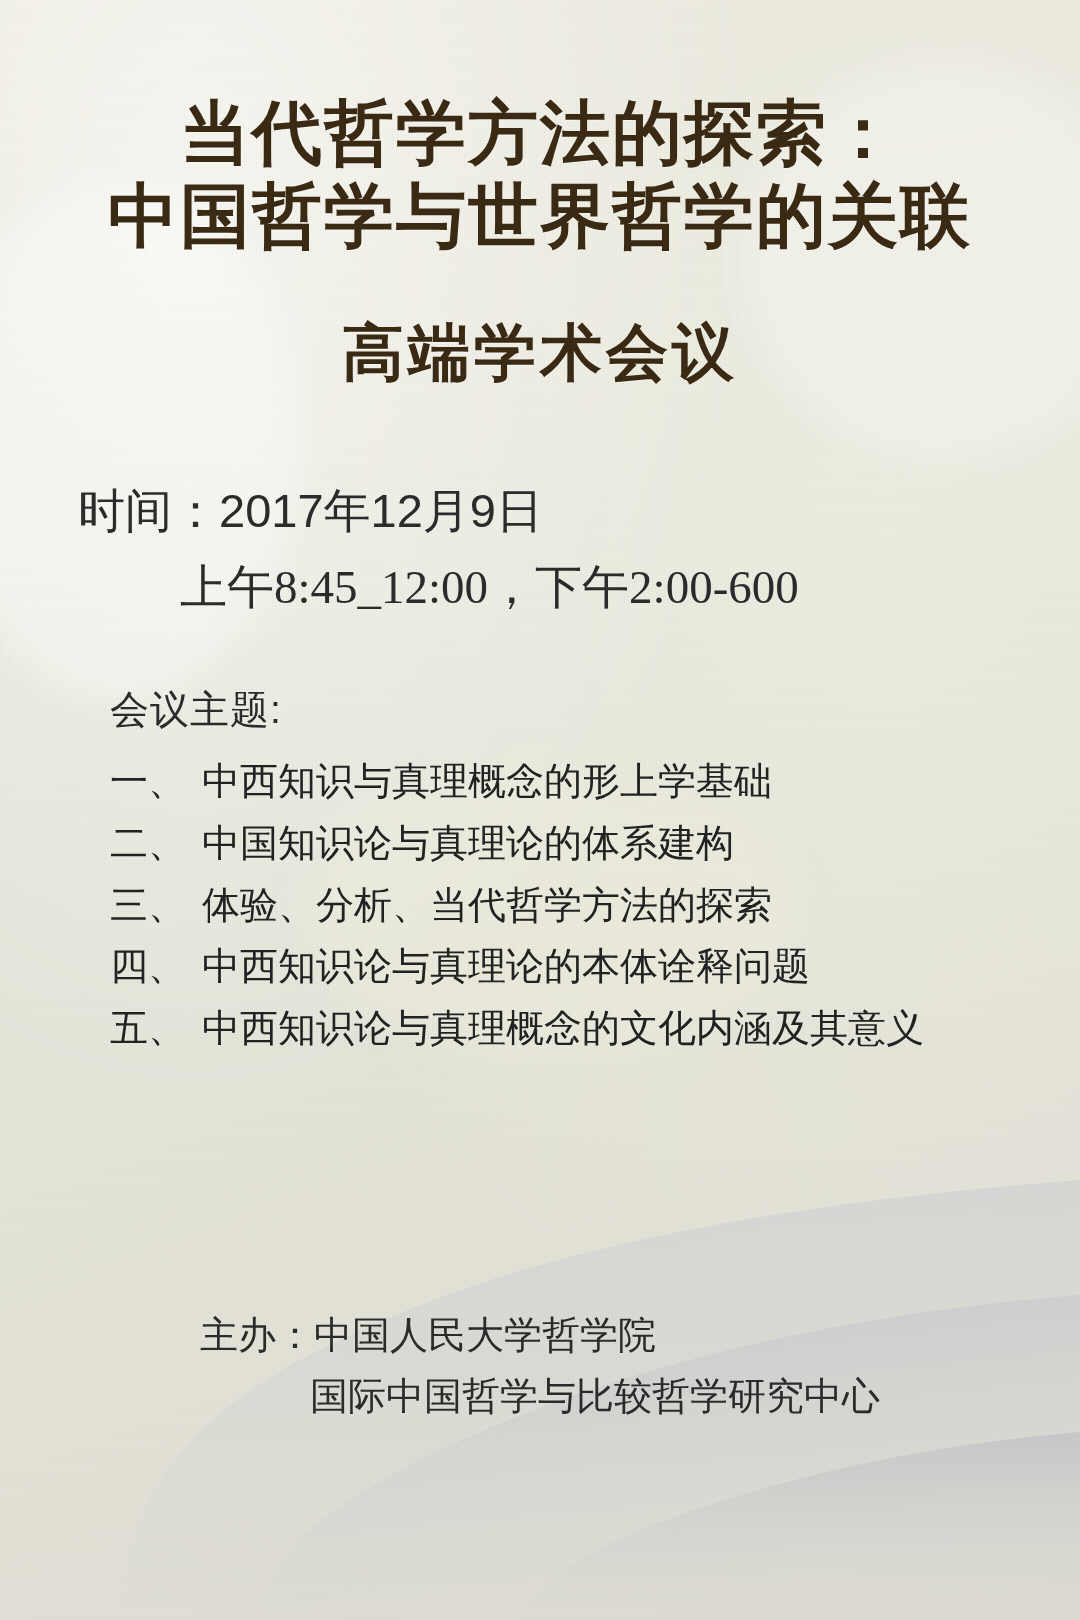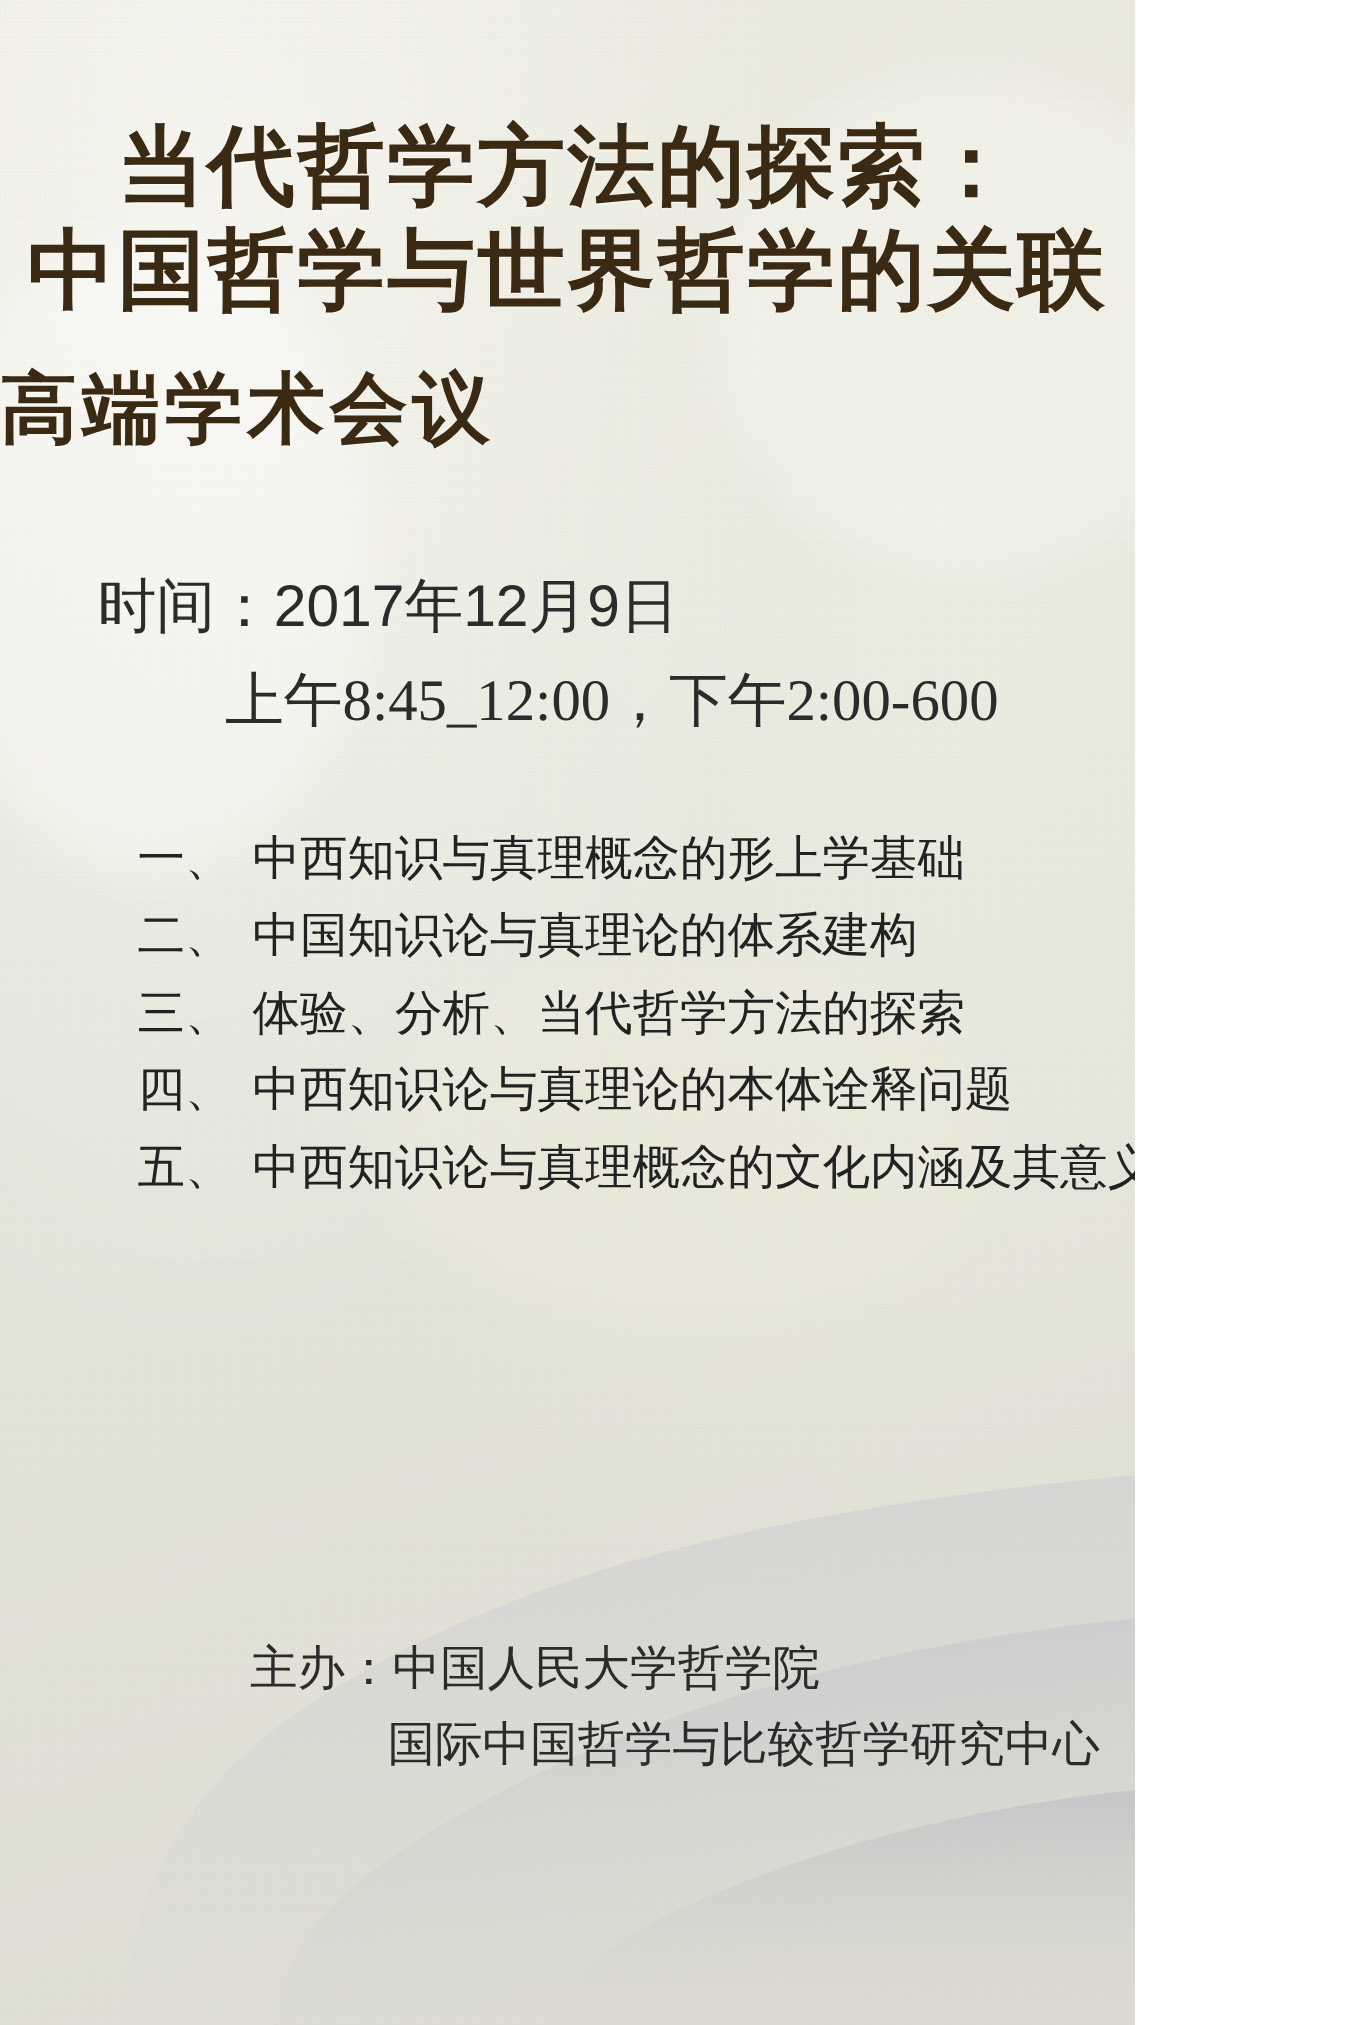--- a/index.html
+++ b/index.html
@@ -8,21 +8,21 @@
   }
   body {
     width: 1080px;
     height: 1620px;
     font-family: "DejaVu Sans", sans-serif;
     overflow: hidden;
   }
 
   .poster {
     position: relative;
-    width: 908px;
+    width: 1080px;
     height: 1620px;
     background-color: #e9e8de;
     background-image:
       radial-gradient(ellipse at 18% 12%, rgba(255,255,255,0.55) 0%, rgba(255,255,255,0) 45%),
       radial-gradient(ellipse at 82% 30%, rgba(240,240,228,0.6) 0%, rgba(240,240,228,0) 55%),
       linear-gradient(160deg, #eceadf 0%, #e7e6db 35%, #e4e3d8 60%, #dedcd2 100%);
     overflow: hidden;
   }
 
   
@@ -71,21 +71,22 @@
   .title-line {
     font-family: "DejaVu Serif", serif;
     font-weight: bold;
     color: #3a2a14;
     font-size: 70px;
     line-height: 1.18;
     letter-spacing: 2px;
     text-shadow: 0 1px 0 rgba(255,255,255,0.4);
   }
   .subtitle {
-    margin-top: 28px;
+    margin-top: 54px;
+    text-align: center;
     font-family: "DejaVu Serif", serif;
     font-weight: bold;
     color: #3a2a14;
     font-size: 62px;
     letter-spacing: 4px;
     text-shadow: 0 1px 0 rgba(255,255,255,0.4);
   }
 
   .info-block {
     margin-top: 78px;
@@ -174,20 +175,21 @@
     </div>
 
     <div class="subtitle">高端学术会议</div>
 
     <div class="info-block">
       <div class="info-row">时间：2017年12月9日</div>
       <div class="info-row indent">上午8:45_12:00，下午2:00-600</div>
     </div>
 
     <div class="theme-block">
+      <div class="theme-heading">会议主题:</div>
 
       <div class="theme-item">
         <span class="num">一、</span><span>中西知识与真理概念的形上学基础</span>
       </div>
       <div class="theme-item">
         <span class="num">二、</span><span>中国知识论与真理论的体系建构</span>
       </div>
       <div class="theme-item">
         <span class="num">三、</span><span>体验、分析、当代哲学方法的探索</span>
       </div>

